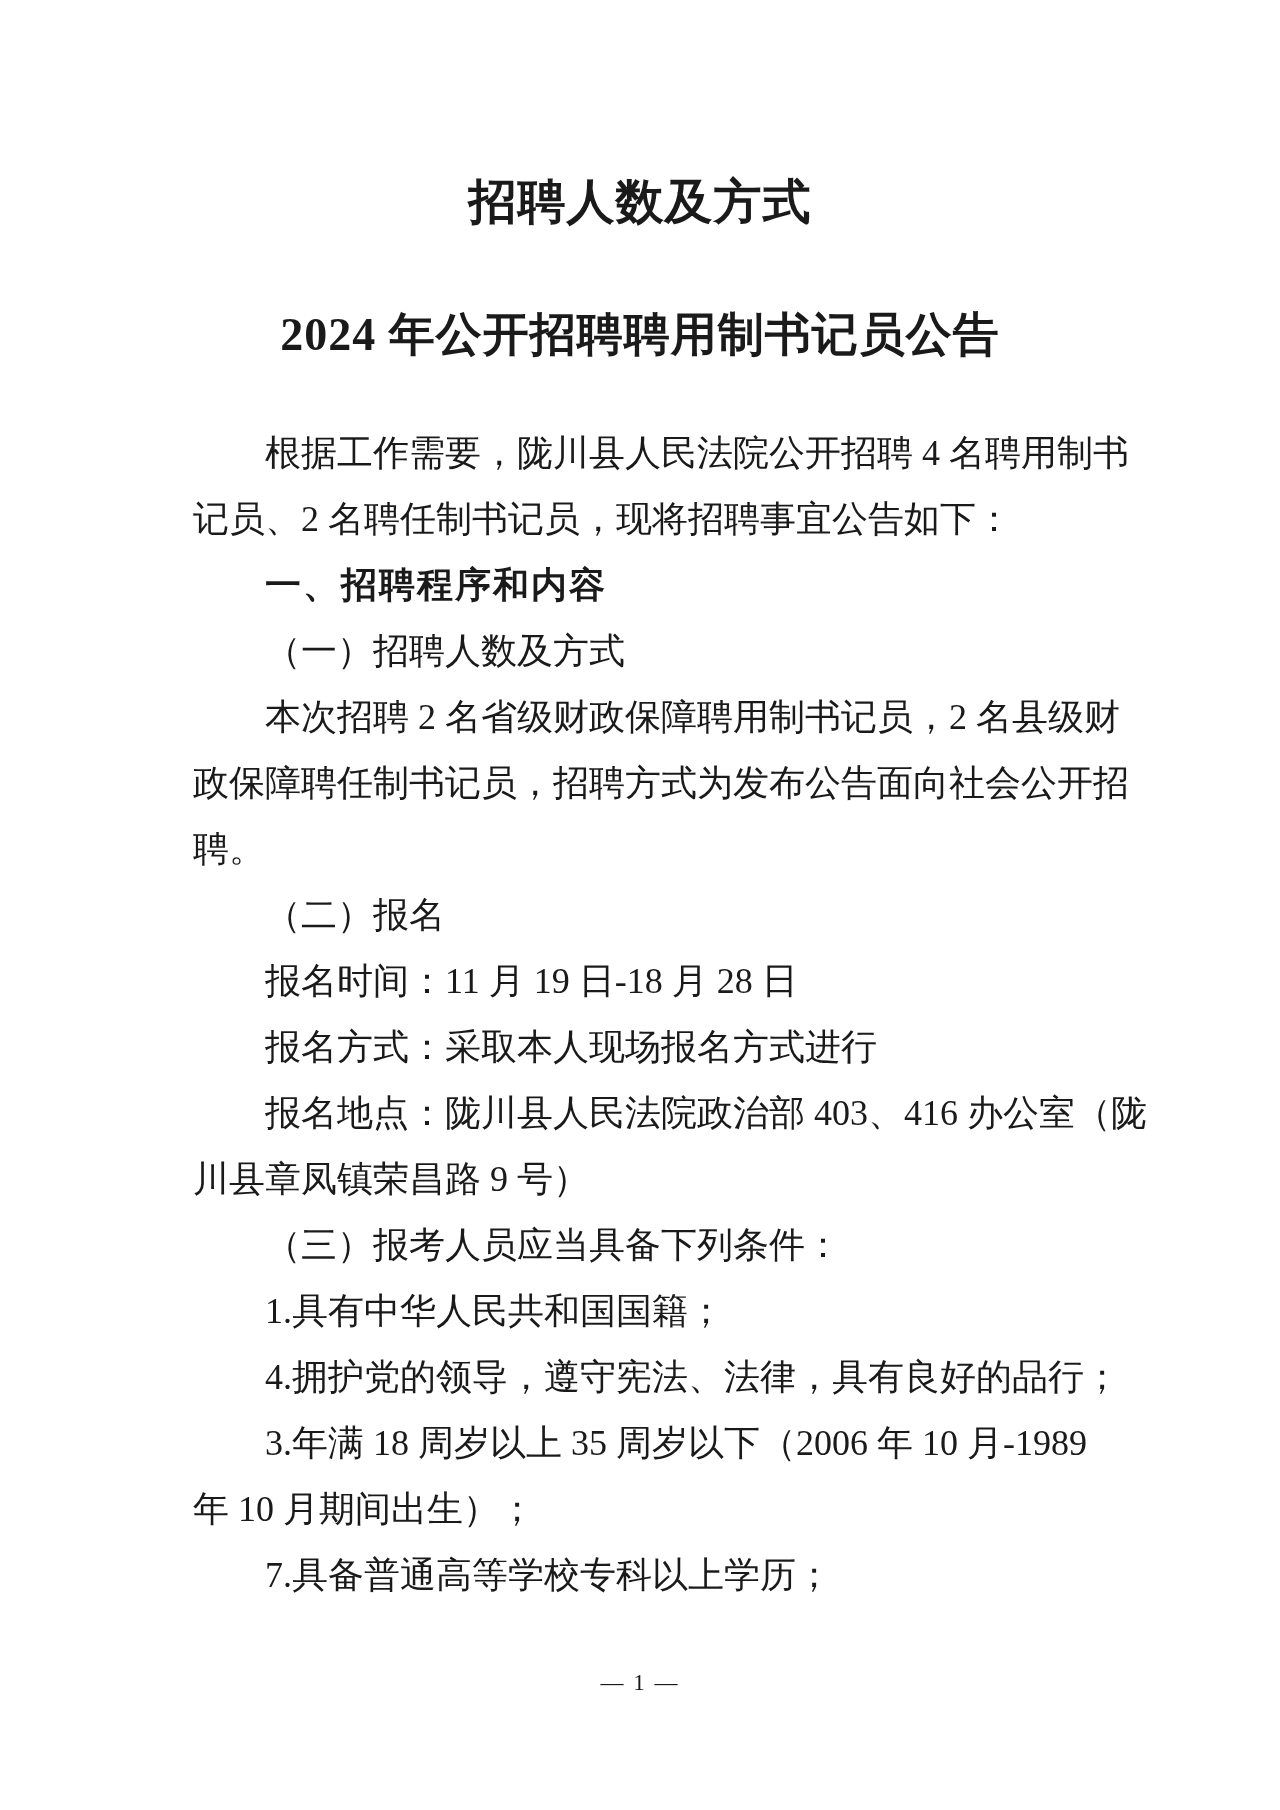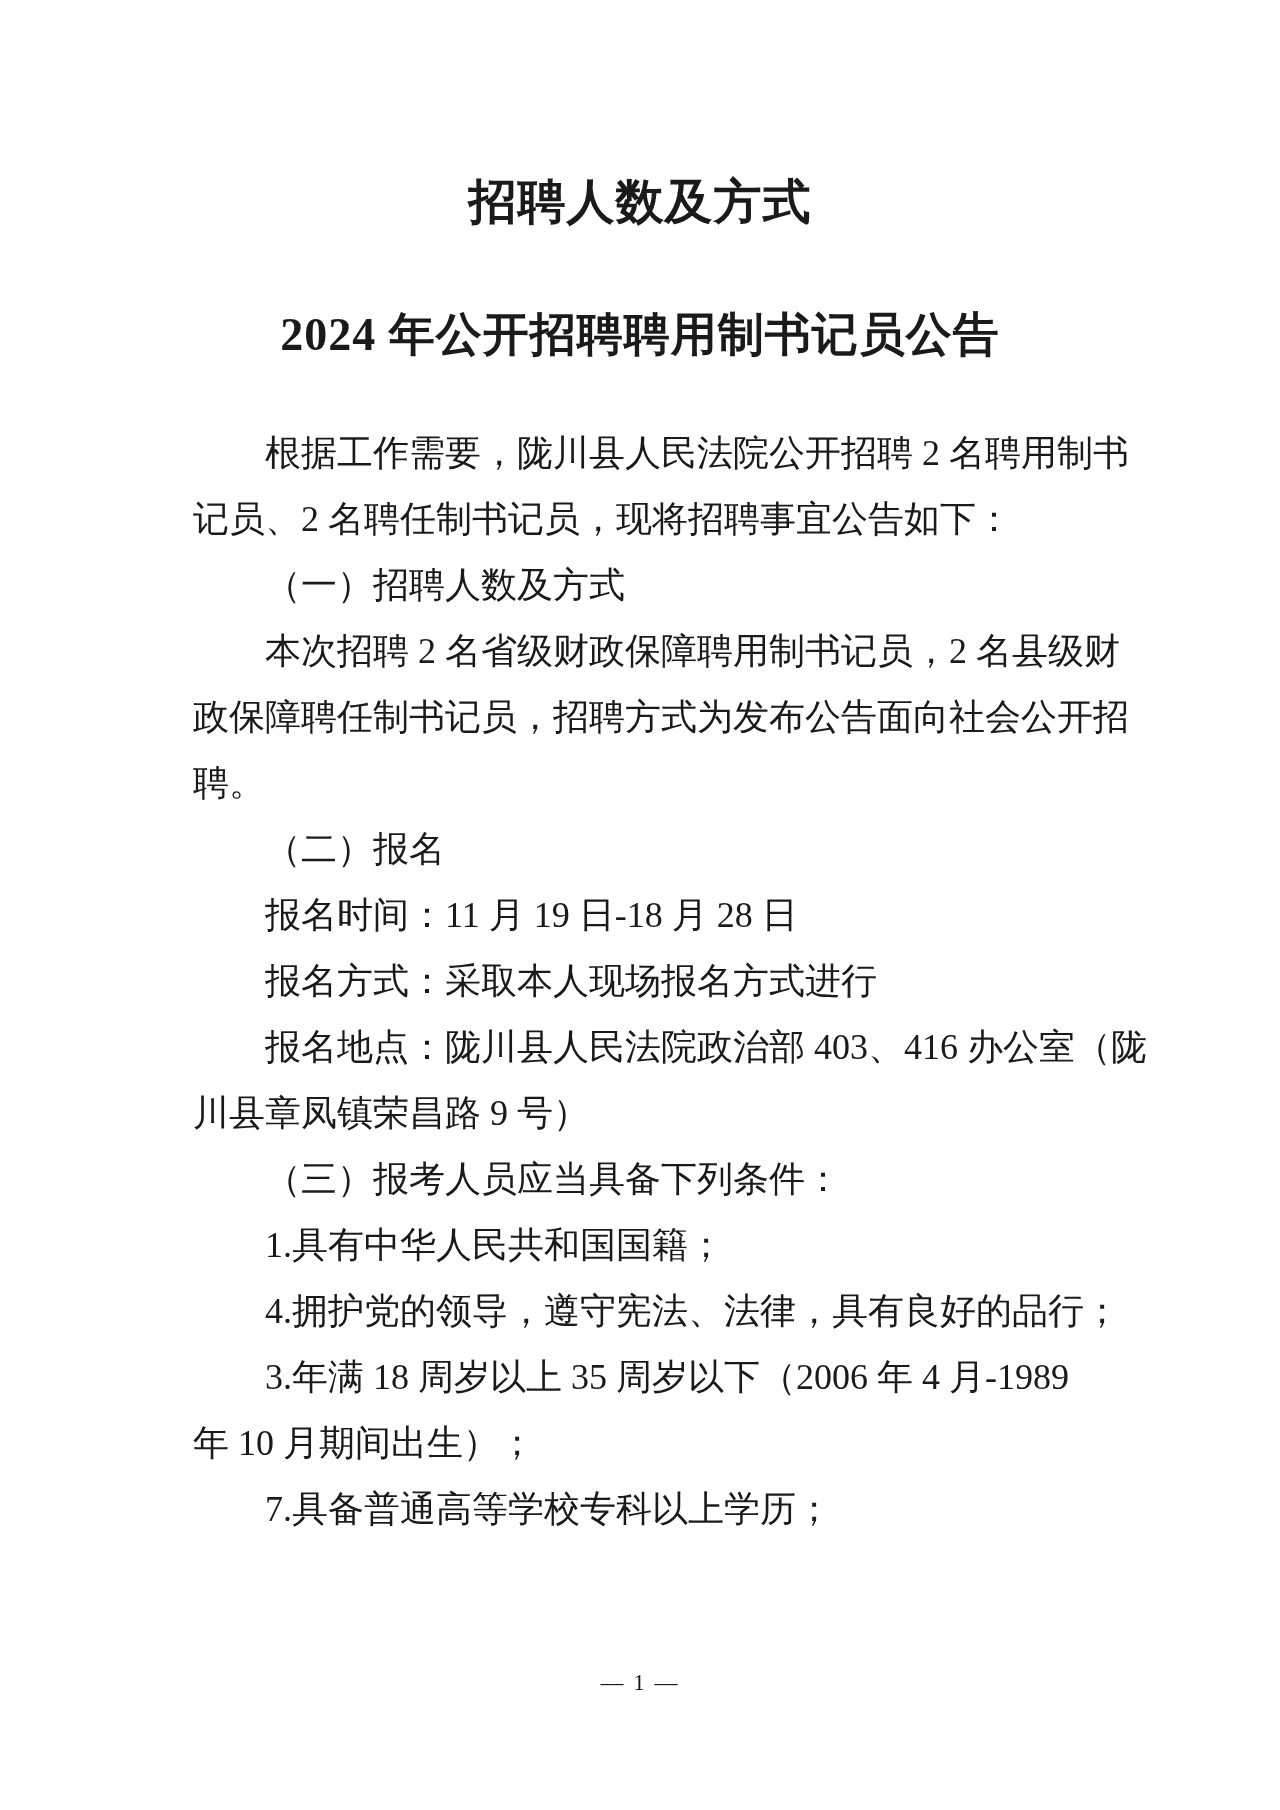--- a/index.html
+++ b/index.html
@@ -64,34 +64,35 @@
 </head>
 <body>
 
 <div class="page">
 
   <div class="doc-title t1">招聘人数及方式</div>
 
   <div class="doc-title t2">2024 年公开招聘聘用制书记员公告</div>
 
   <div class="doc-body">
-    <div class="line indent">根据工作需要，陇川县人民法院公开招聘 2 名聘用制书</div>
+    <div class="line indent">根据工作需要，陇川县人民法院公开招聘 4 名聘用制书</div>
     <div class="line">记员、2 名聘任制书记员，现将招聘事宜公告如下：</div>
+    <div class="line indent hei">一、招聘程序和内容</div>
     <div class="line indent kai">（一）招聘人数及方式</div>
     <div class="line indent">本次招聘 2 名省级财政保障聘用制书记员，2 名县级财</div>
     <div class="line">政保障聘任制书记员，招聘方式为发布公告面向社会公开招</div>
     <div class="line">聘。</div>
     <div class="line indent kai">（二）报名</div>
     <div class="line indent">报名时间：11 月 19 日-18 月 28 日</div>
     <div class="line indent">报名方式：采取本人现场报名方式进行</div>
     <div class="line indent">报名地点：陇川县人民法院政治部 403、416 办公室（陇</div>
     <div class="line">川县章凤镇荣昌路 9 号）</div>
     <div class="line indent kai">（三）报考人员应当具备下列条件：</div>
     <div class="line indent">1.具有中华人民共和国国籍；</div>
     <div class="line indent">4.拥护党的领导，遵守宪法、法律，具有良好的品行；</div>
-    <div class="line indent">3.年满 18 周岁以上 35 周岁以下（2006 年 4 月-1989</div>
+    <div class="line indent">3.年满 18 周岁以上 35 周岁以下（2006 年 10 月-1989</div>
     <div class="line">年 10 月期间出生）；</div>
     <div class="line indent">7.具备普通高等学校专科以上学历；</div>
   </div>
 
   <div class="page-footer">— 1 —</div>
 
 </div>
 
 </body></html>

